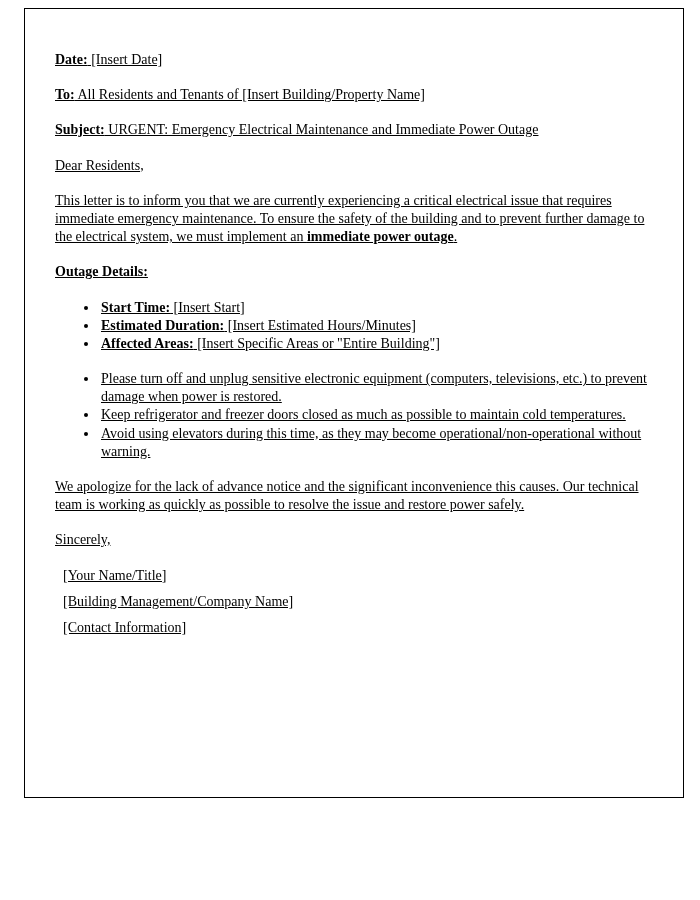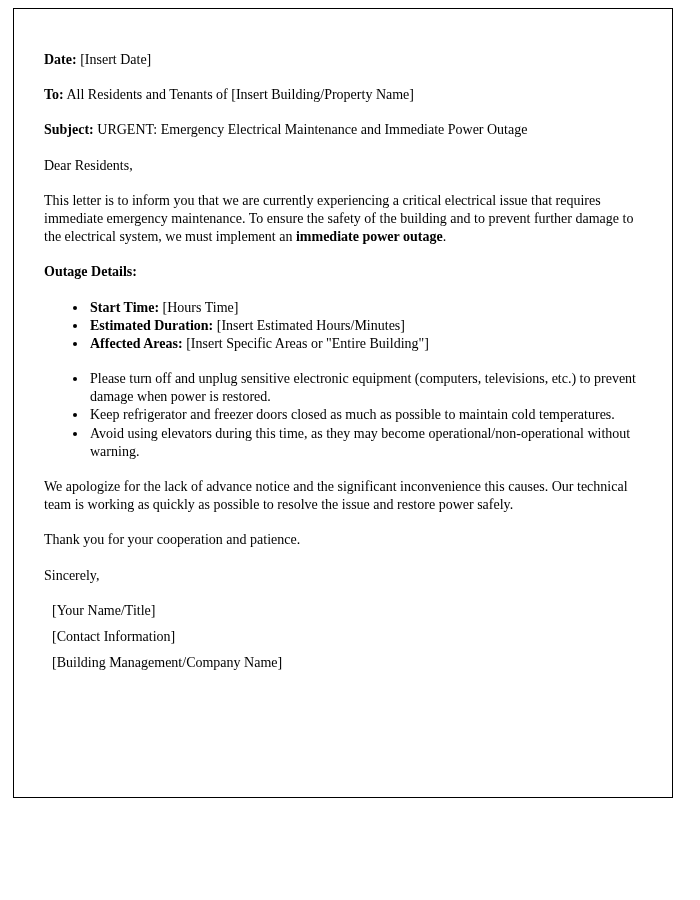--- a/index.html
+++ b/index.html
@@ -7,30 +7,31 @@
     margin: 0;
     padding: 0;
     background: #ffffff;
     width: 700px;
     height: 900px;
     font-family: "Liberation Serif", "DejaVu Serif", serif;
     color: #000000;
   }
   .page {
     position: absolute;
-    left: 13px;
+    left: 24px;
     top: 8px;
     width: 660px;
     height: 790px;
     border: 1px solid #000000;
     background: #ffffff;
     padding: 26px 30px;
     font-size: 14px;
     line-height: 1.3;
     overflow: hidden;
+    text-decoration: underline;
   }
   p {
     margin: 17px 0;
   }
   p:first-child {
     margin-top: 16px;
   }
   strong, .heading {
     font-weight: bold;
   }
@@ -58,38 +59,37 @@
 
   <p><strong>Subject:</strong><span> URGENT: Emergency Electrical Maintenance and Immediate Power Outage</span></p>
 
   <p>Dear Residents,</p>
 
   <p><span>This letter is to inform you that we are currently experiencing a critical electrical issue that requires immediate emergency maintenance. To ensure the safety of the building and to prevent further damage to the electrical system, we must implement an </span><strong>immediate power outage</strong><span>.</span></p>
 
   <p class="heading">Outage Details:</p>
 
   <ul>
-    <li><strong>Start Time:</strong><span> [Hours Time]</span></li>
+    <li><strong>Start Time:</strong><span> [Insert Start]</span></li>
     <li><strong>Estimated Duration:</strong><span> [Insert Estimated Hours/Minutes]</span></li>
     <li><strong>Affected Areas:</strong><span> [Insert Specific Areas or "Entire Building"]</span></li>
   </ul>
 
 
   <ul>
     <li>Please turn off and unplug sensitive electronic equipment (computers, televisions, etc.) to prevent damage when power is restored.</li>
     <li>Keep refrigerator and freezer doors closed as much as possible to maintain cold temperatures.</li>
     <li>Avoid using elevators during this time, as they may become operational/non-operational without warning.</li>
   </ul>
 
   <p>We apologize for the lack of advance notice and the significant inconvenience this causes. Our technical team is working as quickly as possible to resolve the issue and restore power safely.</p>
 
 
-  <p>Thank you for your cooperation and patience.</p>
 
   <p>Sincerely,</p>
 
   <div class="signature-block">
     <div>[Your Name/Title]</div>
+    <div>[Building Management/Company Name]</div>
     <div>[Contact Information]</div>
-    <div>[Building Management/Company Name]</div>
   </div>
 
 </div>
 
 </body></html>

